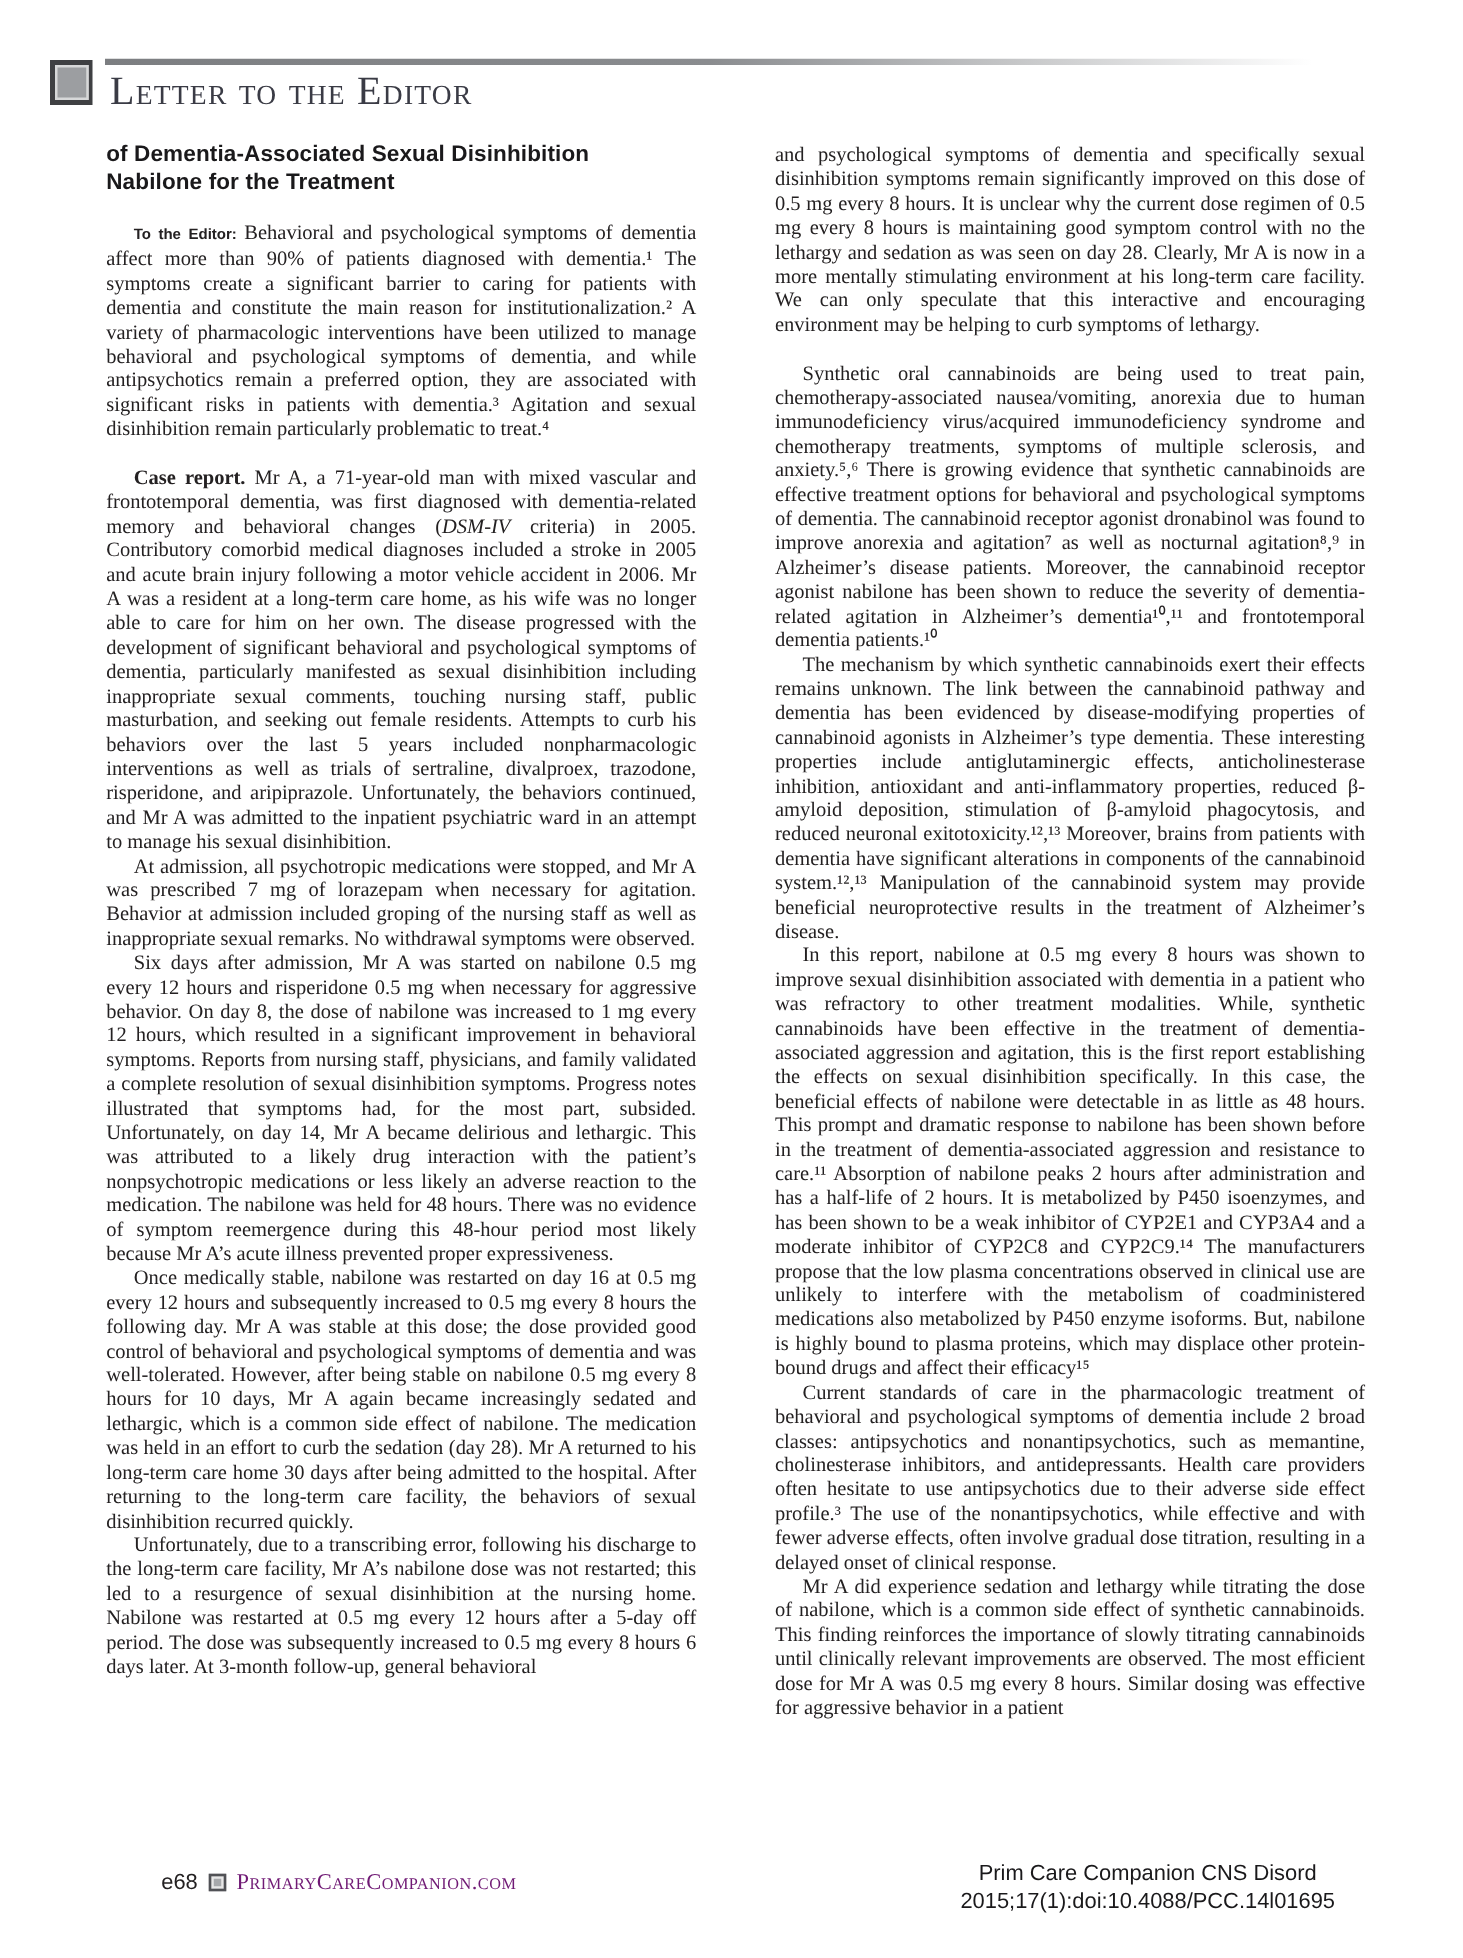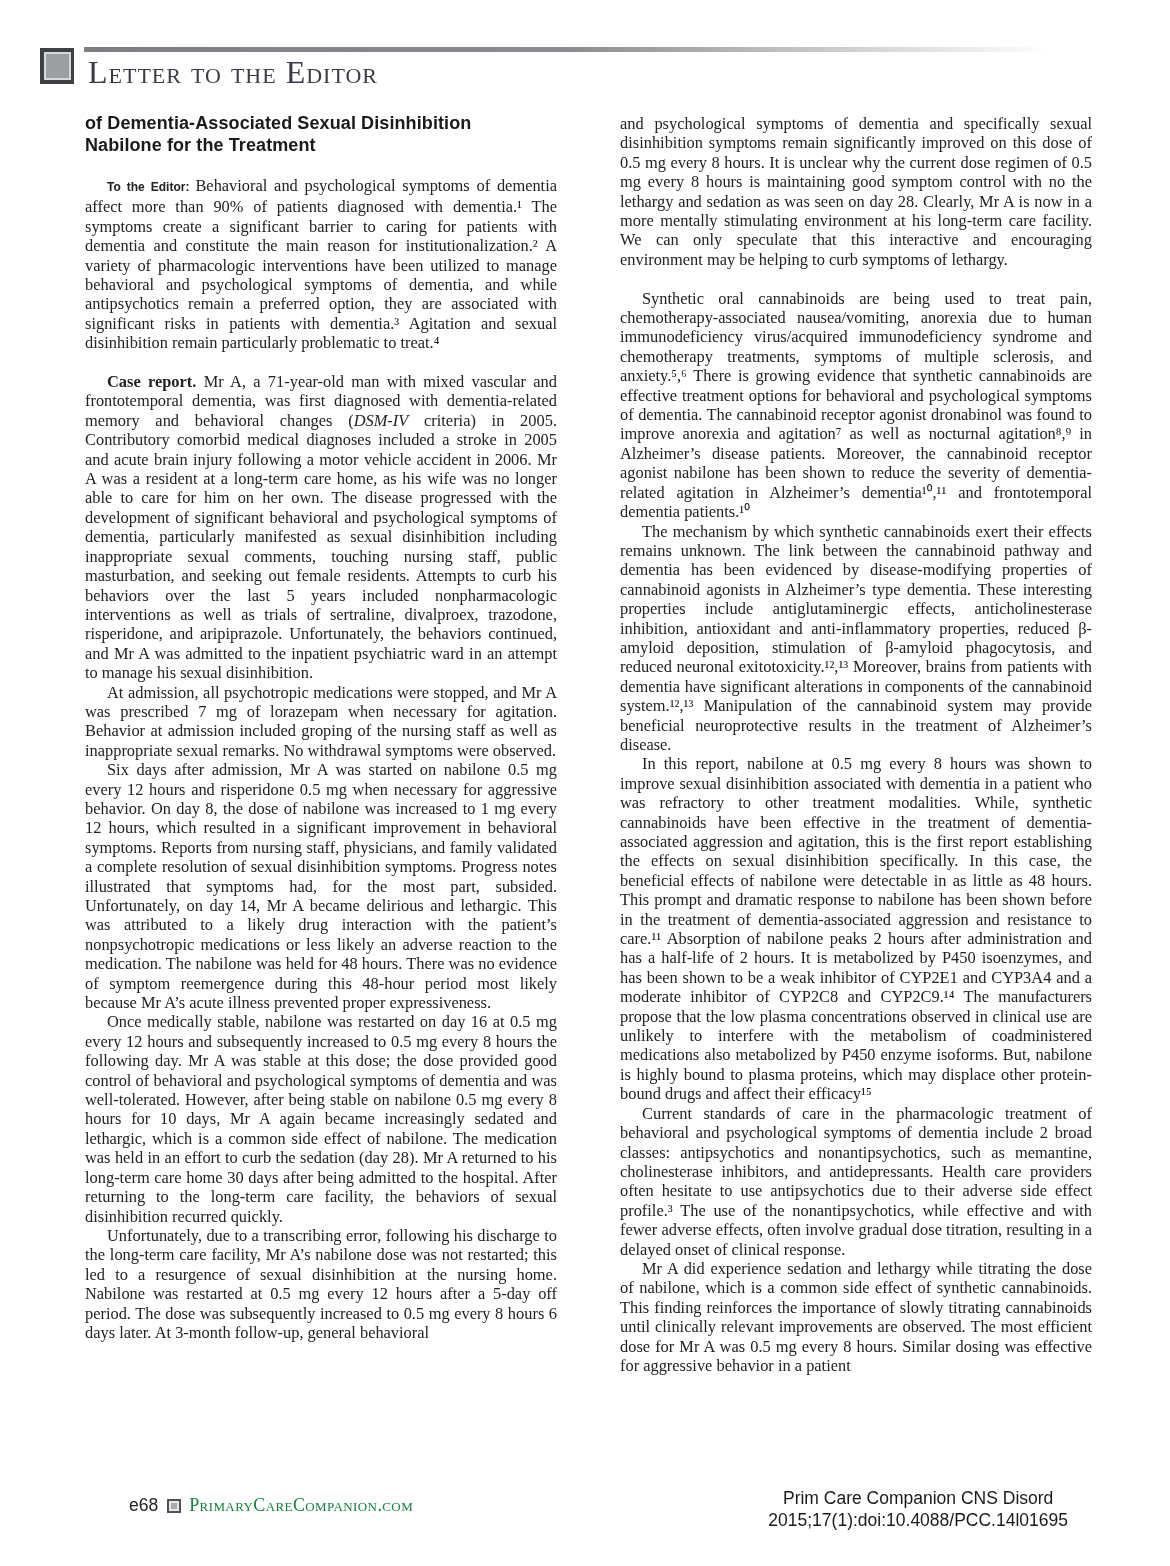--- a/index.html
+++ b/index.html
@@ -29,21 +29,21 @@
   .gap{margin-top:19.4px !important;}
   .lead-sans{font-family:Liberation Sans, sans-serif;font-weight:700;font-size:12px;}
   .lead-ital{font-weight:700;}
   .col i{margin-top:32px;}
 
   
   .footer-left{position:absolute;left:85px;top:1495px;display:flex;align-items:center;margin-left:44px;}
   .f-page{font-family:"Liberation Sans",sans-serif;font-size:17.5px;color:#232021;}
   .f-icon{width:14px;height:14px;margin:1px 8px 0 9px;background:#a7a9ac;
           border:2px solid #515256;box-shadow:inset 0 0 0 2px #e8e8e8;box-sizing:border-box;}
-  .f-site{font-variant:small-caps;font-size:18px;letter-spacing:.4px;color:#15803d;}
+  .f-site{font-variant:small-caps;font-size:18px;letter-spacing:.4px;color:#701a75;}
   .footer-right{position:absolute;right:102px;top:1488px;text-align:center;
                 font-family:"Liberation Sans",sans-serif;font-size:17.5px;line-height:21.5px;color:#1a191b;}
 </style>
 </head>
 <body>
 
 <div class="page">
 
   <div class="hdr-icon">
     <div class="inner"></div>

